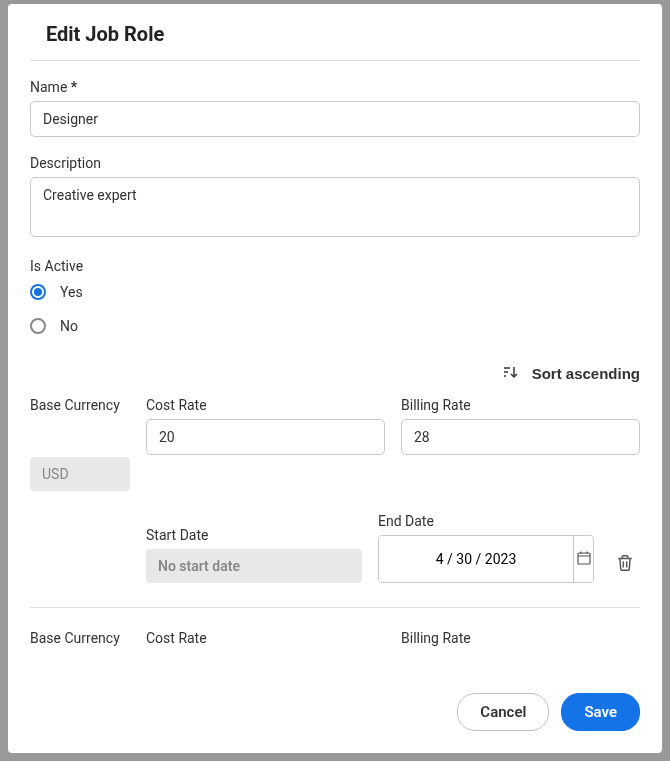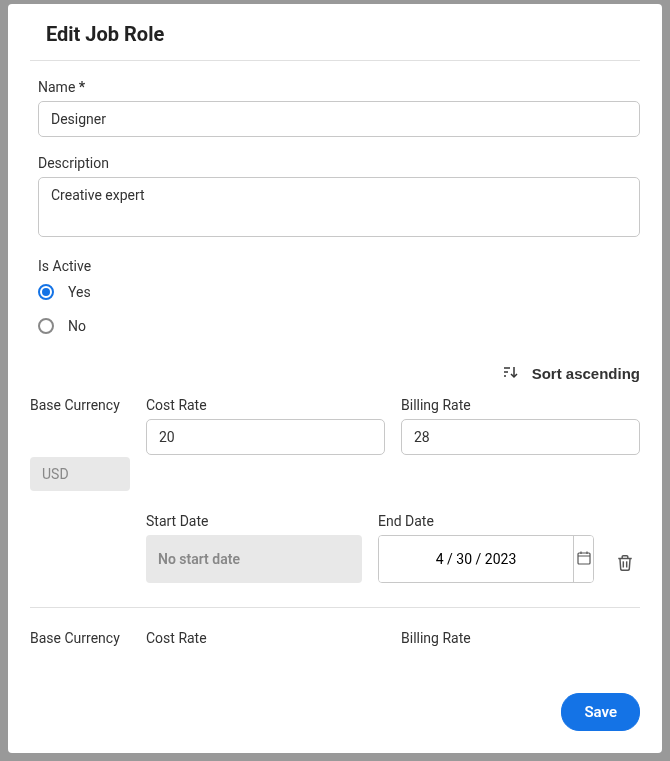--- a/index.html
+++ b/index.html
@@ -57,21 +57,20 @@
     }
     .modal-body::-webkit-scrollbar-track {
       background: #f5f5f5;
     }
     .modal-body::-webkit-scrollbar-thumb {
       background: #bfbfbf;
       border-radius: 0;
     }
     .field-group {
       margin-bottom: 18px;
-      margin-left: 8px;
     }
     .field-label {
       display: block;
       font-size: 14px;
       color: #333;
       margin-bottom: 6px;
       font-weight: 400;
     }
     .required::after {
       content: " *";
@@ -193,21 +192,21 @@
     }
     .date-col.spacer {
       flex: 0 0 100px;
     }
     .disabled-box {
       background: #e8e8e8;
       color: #888;
       padding: 9px 12px;
       border-radius: 4px;
       font-size: 14px;
-      height: 48px;
+      height: 34px;
       display: flex;
       align-items: center;
       font-weight: 600;
     }
     .date-input-wrap {
       display: flex;
       border: 1px solid #c8c8c8;
       border-radius: 4px;
       height: 48px;
       overflow: hidden;
@@ -407,15 +406,16 @@
         <label class="col-label">Cost Rate</label>
       </div>
       <div class="rate-col">
         <label class="col-label">Billing Rate</label>
       </div>
     </div>
 
   </div>
 
   <div class="modal-footer">
+    <button class="btn btn-cancel">Cancel</button>
     <button class="btn btn-save">Save</button>
   </div>
 </div>
 
 </body></html>

